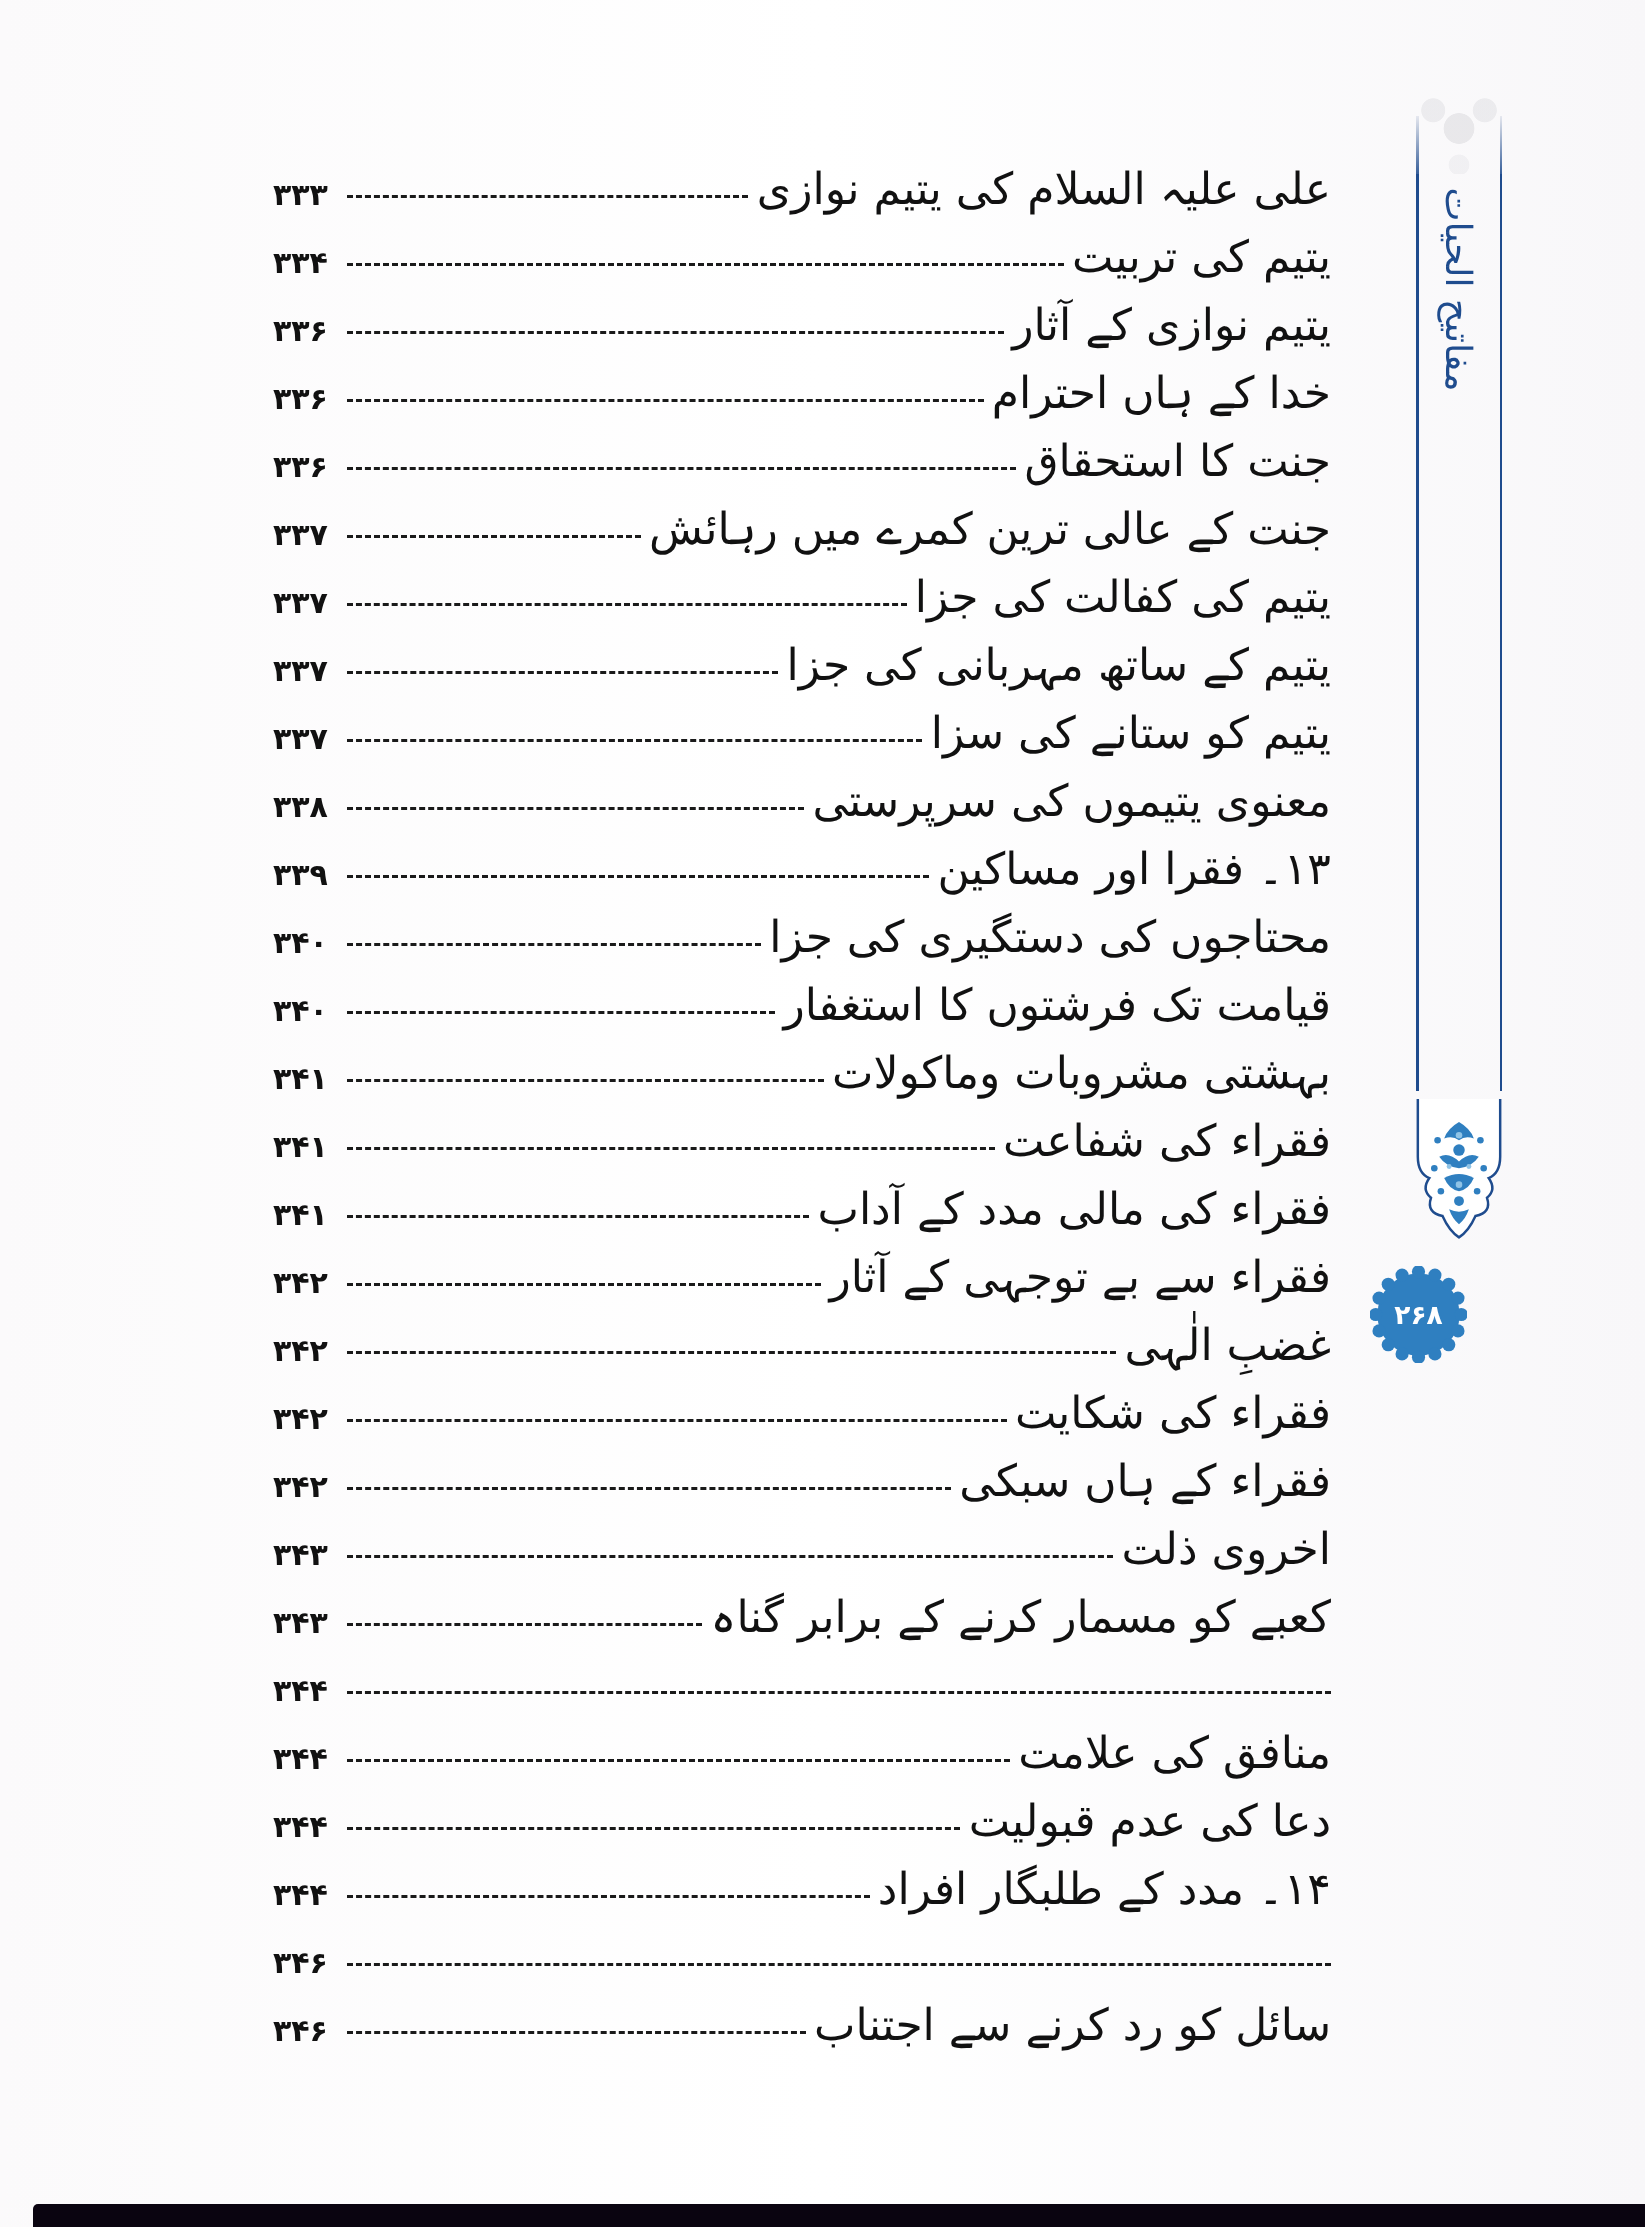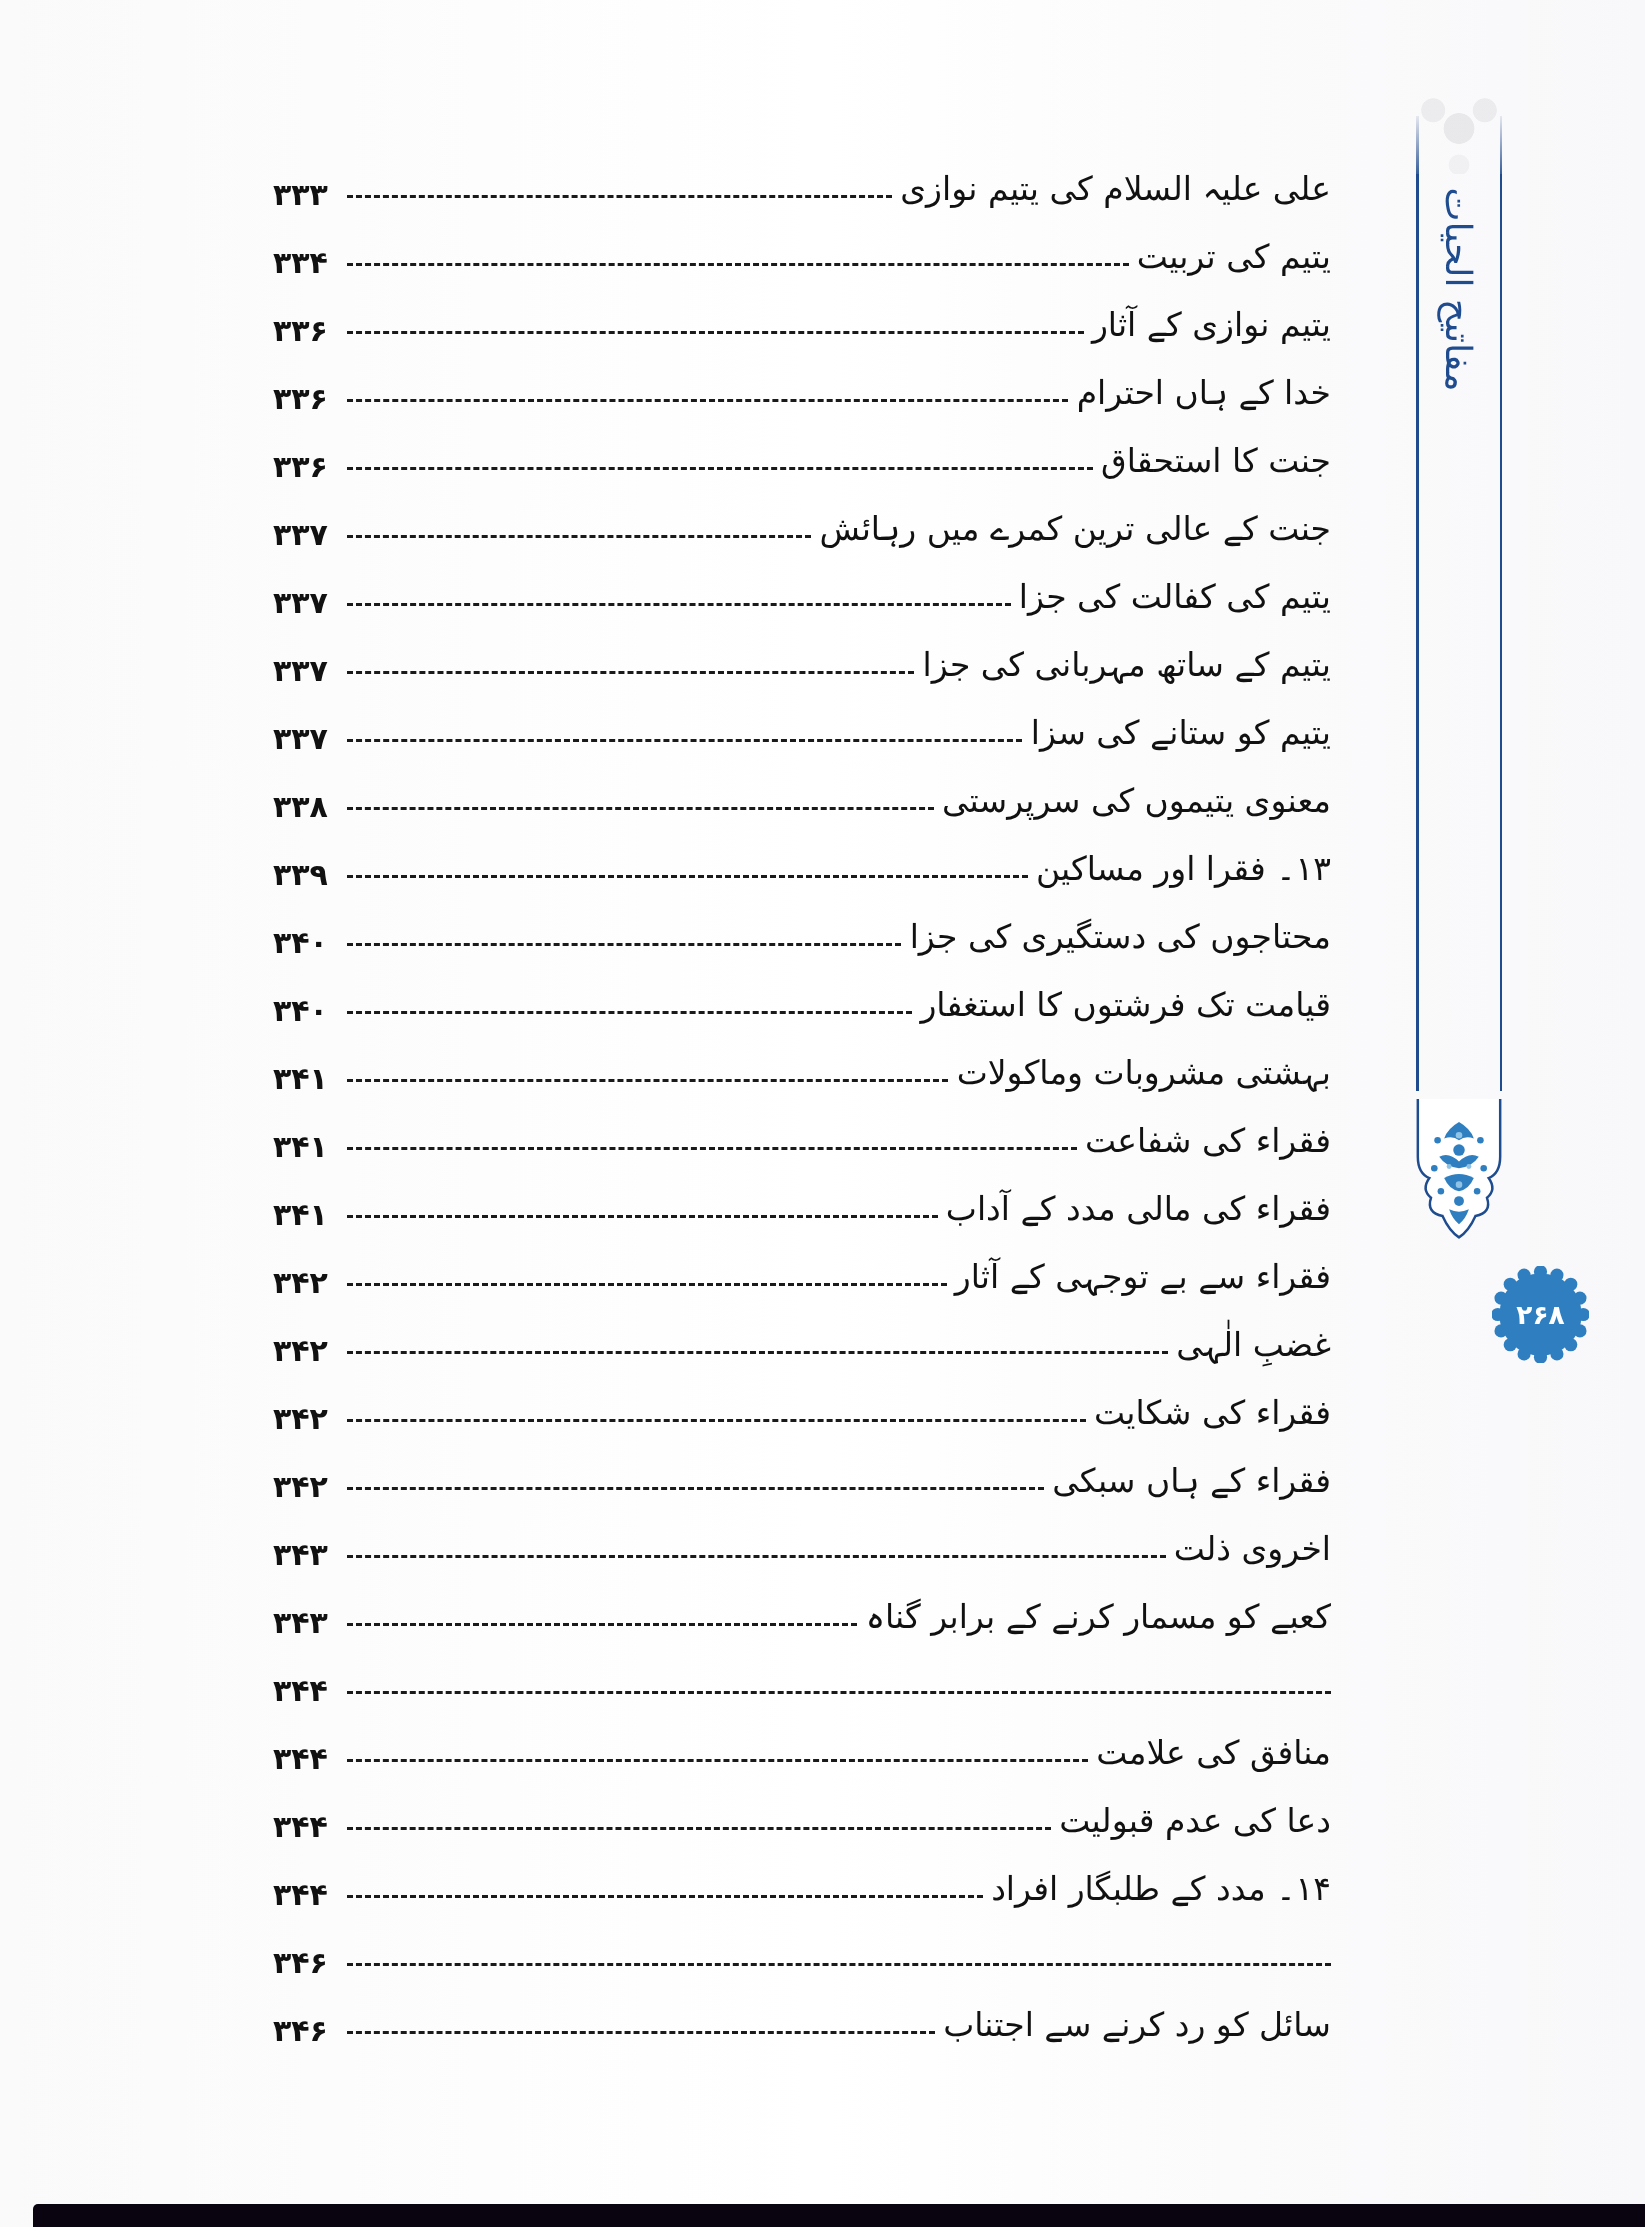--- a/index.html
+++ b/index.html
@@ -46,41 +46,41 @@
     .sidebar-title span {
       display: block; transform: rotate(90deg);
       white-space: nowrap; direction: rtl;
       color: #1f4c8e; font-size: 36px; font-family: "DejaVu Serif", serif;
     }
     .medallion-frame {
       position: absolute; left: 1416px; top: 1099px; width: 86px; height: 140px;
     }
     .medallion-frame svg { display: block; }
     .page-badge {
-      position: absolute; left: 1492px; top: 1266px; width: 97px; height: 97px; text-align: right;
+      position: absolute; left: 1370px; top: 1266px; width: 97px; height: 97px; text-align: right;
     }
     .page-badge svg { display: block; }
     .page-number {
       position: absolute; left: 0; top: 0; width: 97px; height: 97px;
       display: flex; align-items: center; justify-content: center;
       color: #ffffff; font-size: 26.4px; font-weight: bold;
       font-family: "DejaVu Sans", sans-serif; direction: rtl;
     }
     
     .toc {
       position: absolute; left: 273px; top: 145px; width: 1058px;
     }
     .toc-row {
       position: relative; height: 68px;
       display: flex; flex-direction: row-reverse; align-items: flex-end;
       direction: ltr;
     }
     .toc-title {
       direction: rtl; white-space: nowrap;
-      font-family: "DejaVu Serif", serif; font-size: 33px; color: #111;
+      font-family: "DejaVu Serif", serif; font-size: 44px; color: #111;
       padding-left: 8.3px; line-height: 48px;
     }
     .toc-leader {
       flex: 1; height: 0; margin-bottom: 15px;
       border-bottom: 3.3px dashed #1a1a1a;
     }
     .toc-page {
       direction: rtl; width: 74px; text-align: left;
       font-family: "DejaVu Sans", sans-serif; font-weight: bold;
       font-size: 30px; color: #111; line-height: 33px; margin-bottom: 1.7px;

